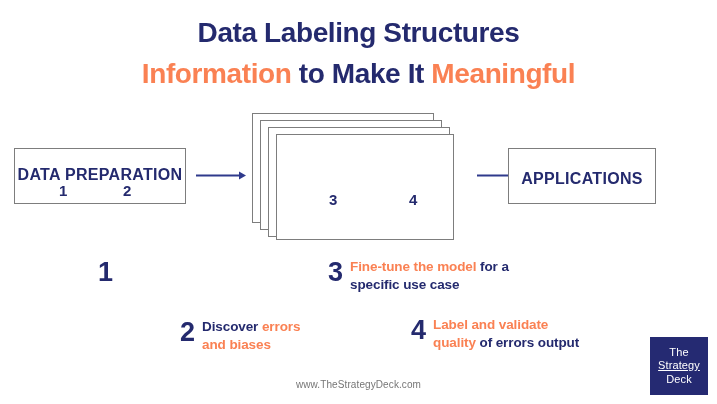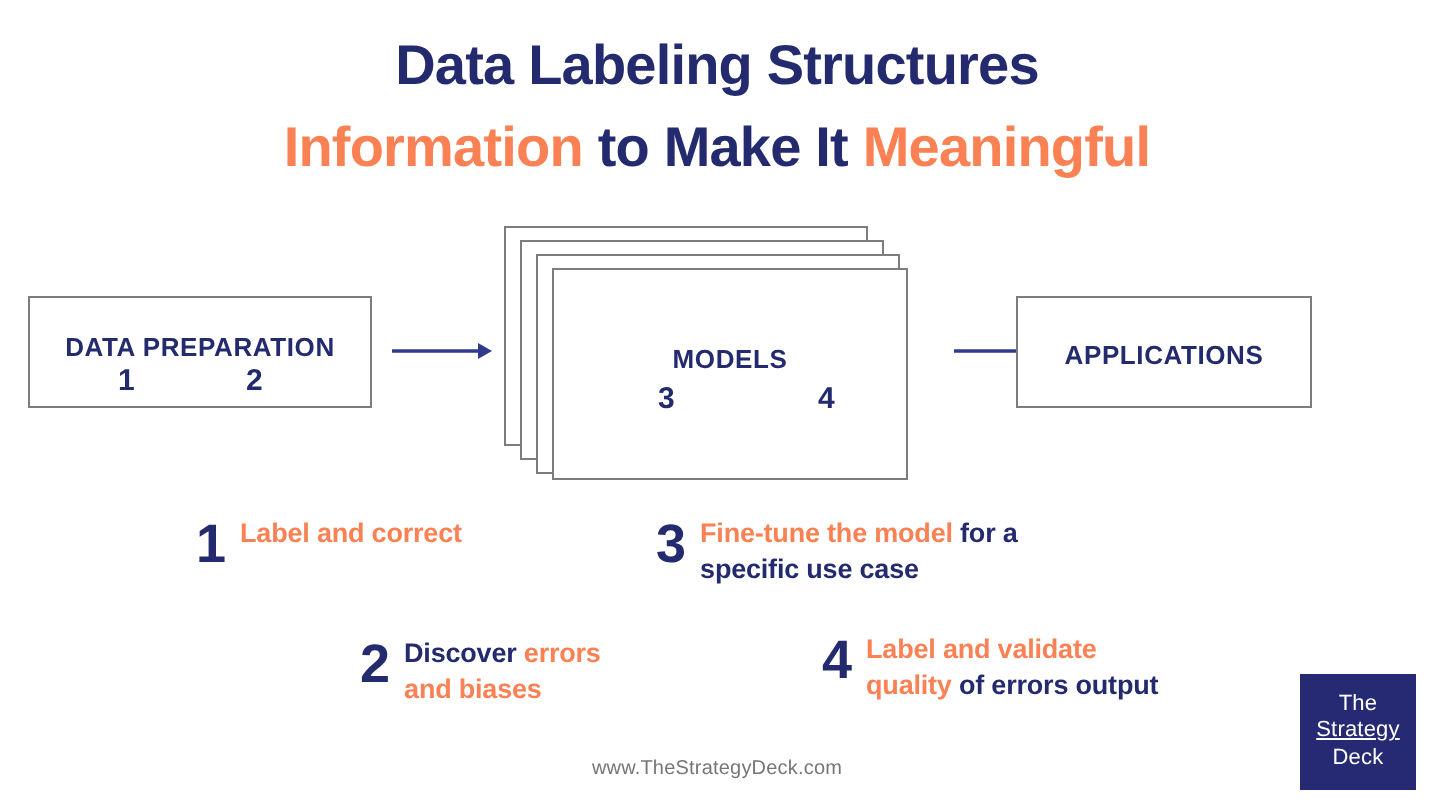--- a/index.html
+++ b/index.html
@@ -47,21 +47,21 @@
   .flow-box {
     position: absolute;
     box-sizing: border-box;
     border: 1.6px solid #7d7d7d;
     background: #ffffff;
   }
   .flow-label {
     position: absolute;
     width: 100%;
     text-align: center;
-    font-size: 13px;
+    font-size: 16px;
     font-weight: bold;
     letter-spacing: 0.3px;
     color: #242a6e;
   }
   .flow-num {
     position: absolute;
     font-size: 15px;
     font-weight: bold;
     color: #242a6e;
   }
@@ -194,41 +194,40 @@
       <line x1="0" y1="5.5" x2="43" y2="5.5" stroke="#2f3a8c" stroke-width="1.8"></line>
       <polygon points="43,1.5 50,5.5 43,9.5" fill="#2f3a8c"></polygon>
     </svg>
   </div>
 
   <div id="models-stack">
     <div class="stack-sheet sheet-1"></div>
     <div class="stack-sheet sheet-2"></div>
     <div class="stack-sheet sheet-3"></div>
     <div class="stack-sheet sheet-top">
-      <div class="flow-label">MODELS</div>
       <div class="flow-num num-3">3</div>
       <div class="flow-num num-4">4</div>
     </div>
   </div>
 
   <div class="arrow" id="arrow-2">
     <svg width="52" height="11" viewBox="0 0 52 11">
       <line x1="0" y1="5.5" x2="45" y2="5.5" stroke="#2f3a8c" stroke-width="1.8"></line>
       <polygon points="45,1.5 52,5.5 45,9.5" fill="#2f3a8c"></polygon>
     </svg>
   </div>
 
   <div class="flow-box" id="box-applications">
     <div class="flow-label">APPLICATIONS</div>
   </div>
 
   <div class="bullet" id="bullet-1">
     <div class="bullet-num">1</div>
     <div class="bullet-text">
-      <span class="orange">Label and correct</span><br>
+      <br>
     </div>
   </div>
 
   <div class="bullet" id="bullet-2">
     <div class="bullet-num">2</div>
     <div class="bullet-text">
       <span class="navy">Discover </span><span class="orange">errors</span><br>
       <span class="orange">and biases</span>
     </div>
   </div>

